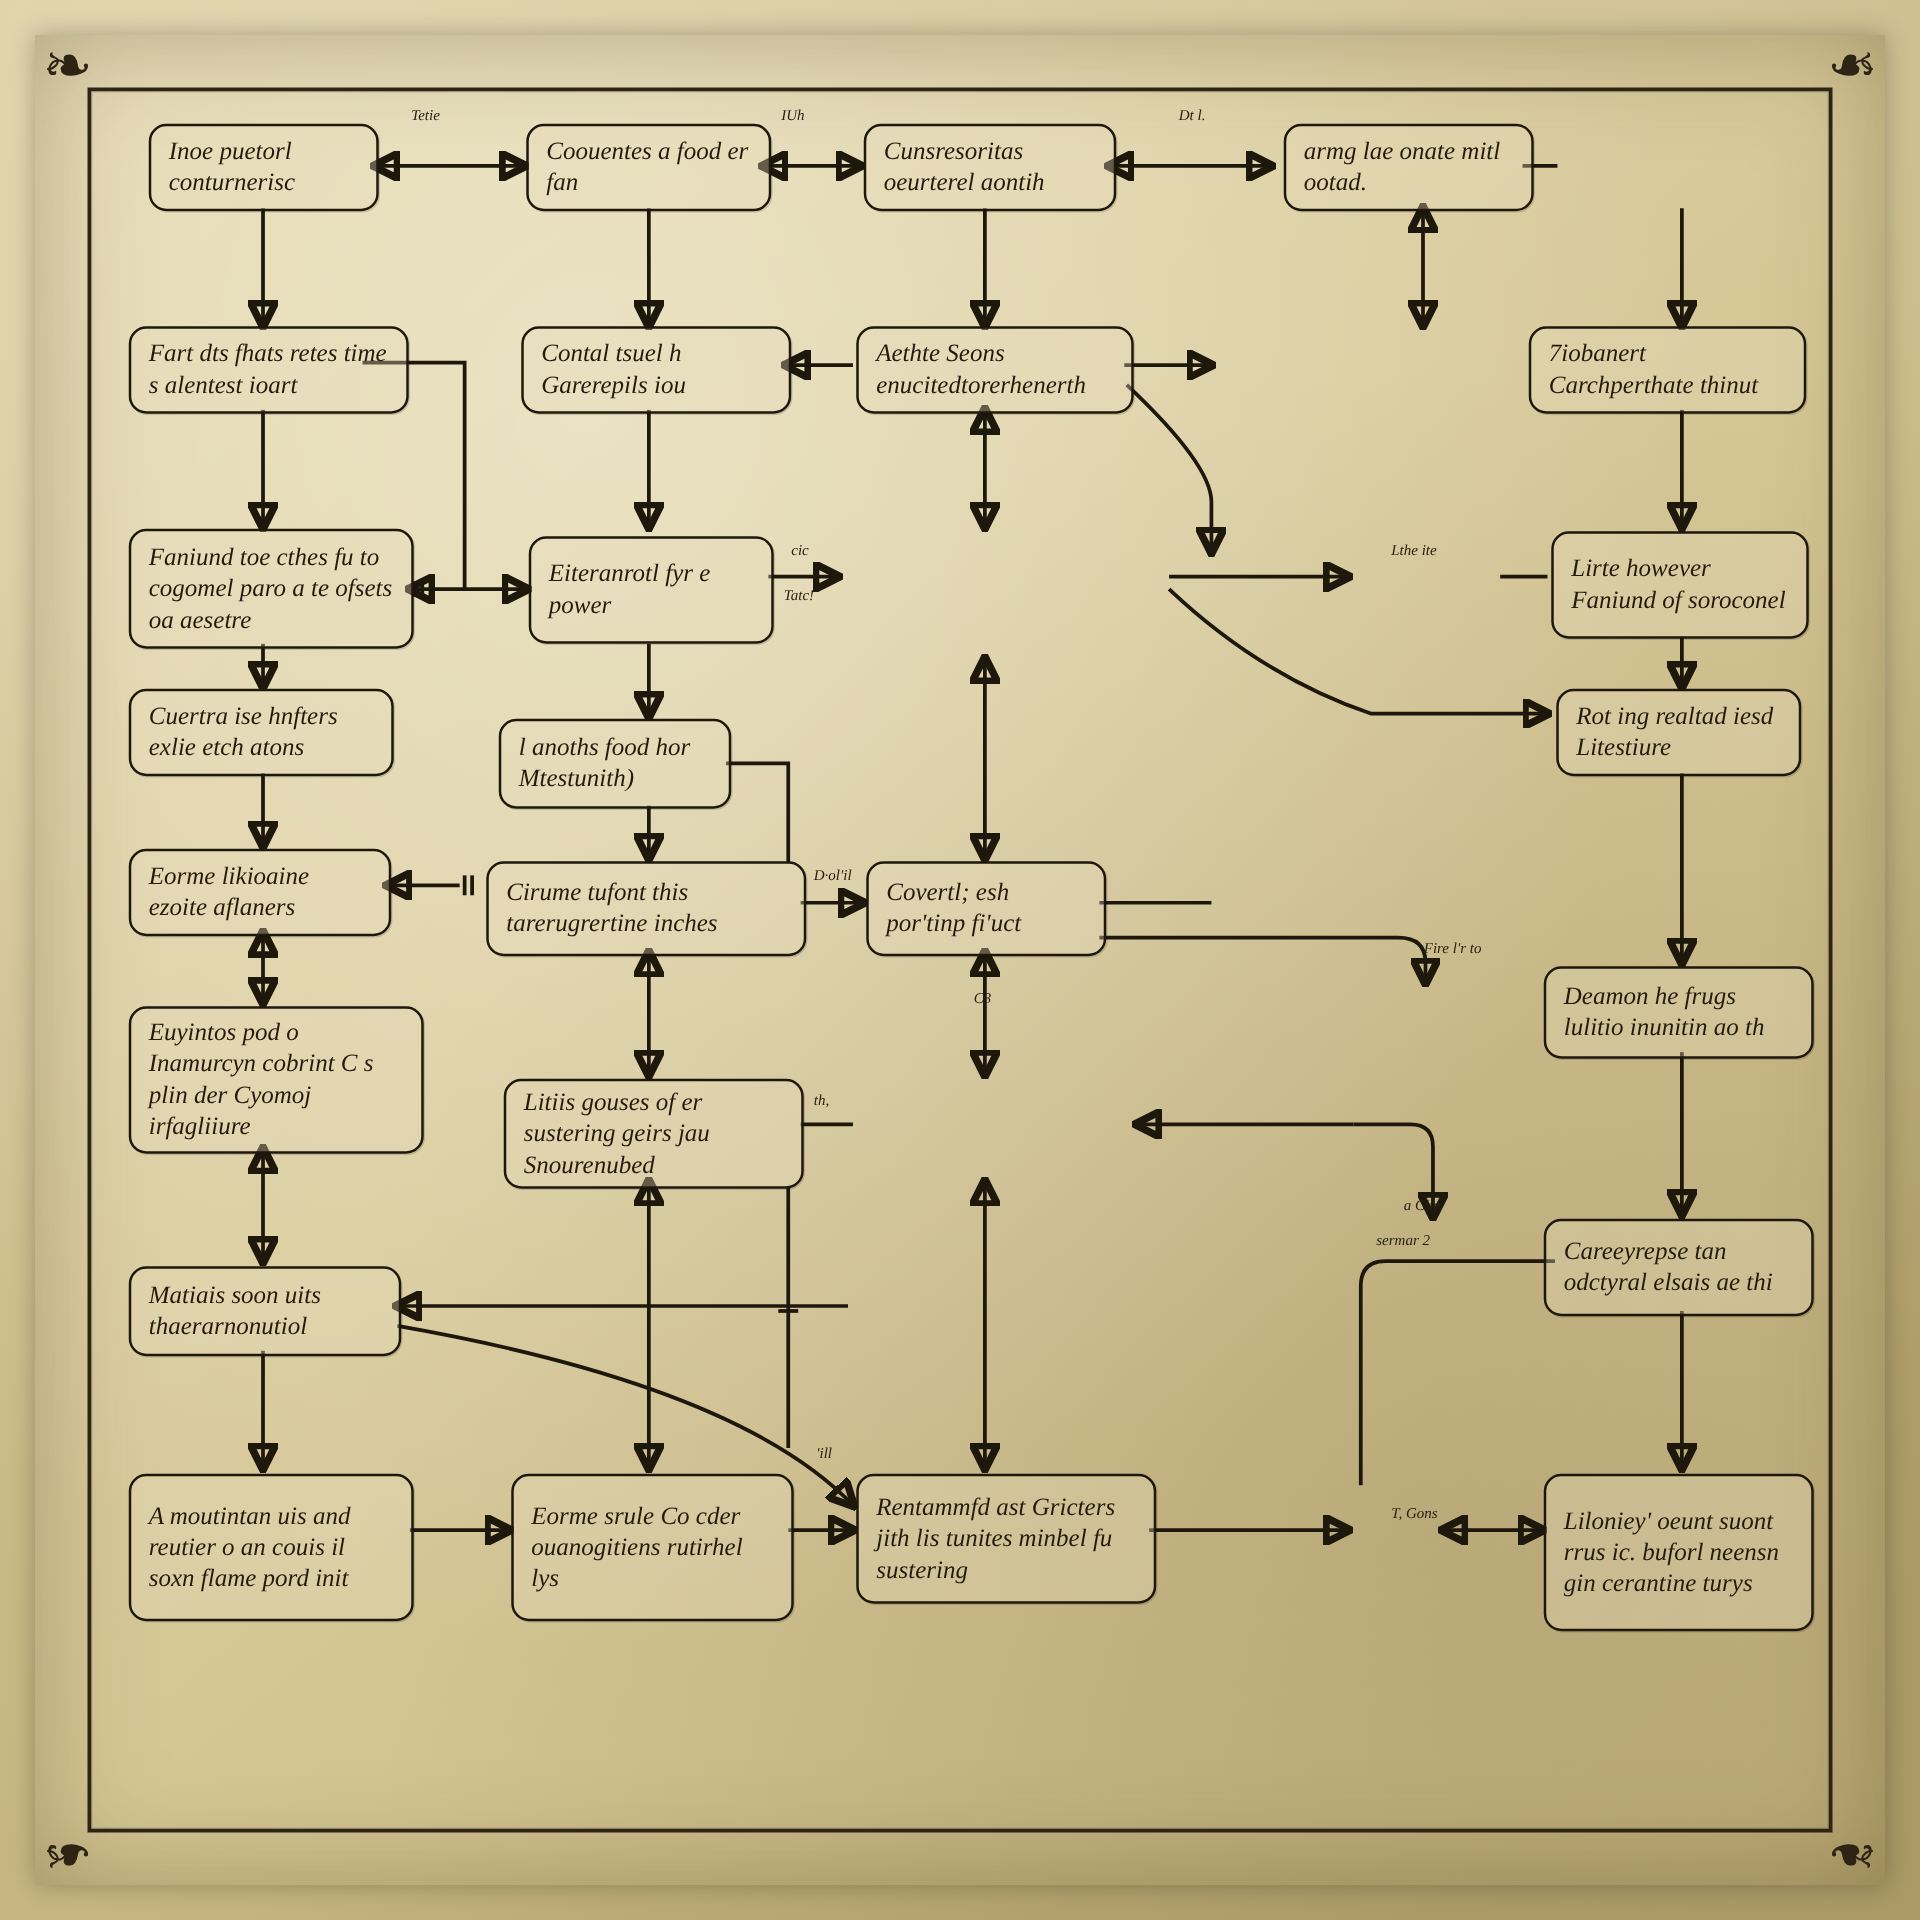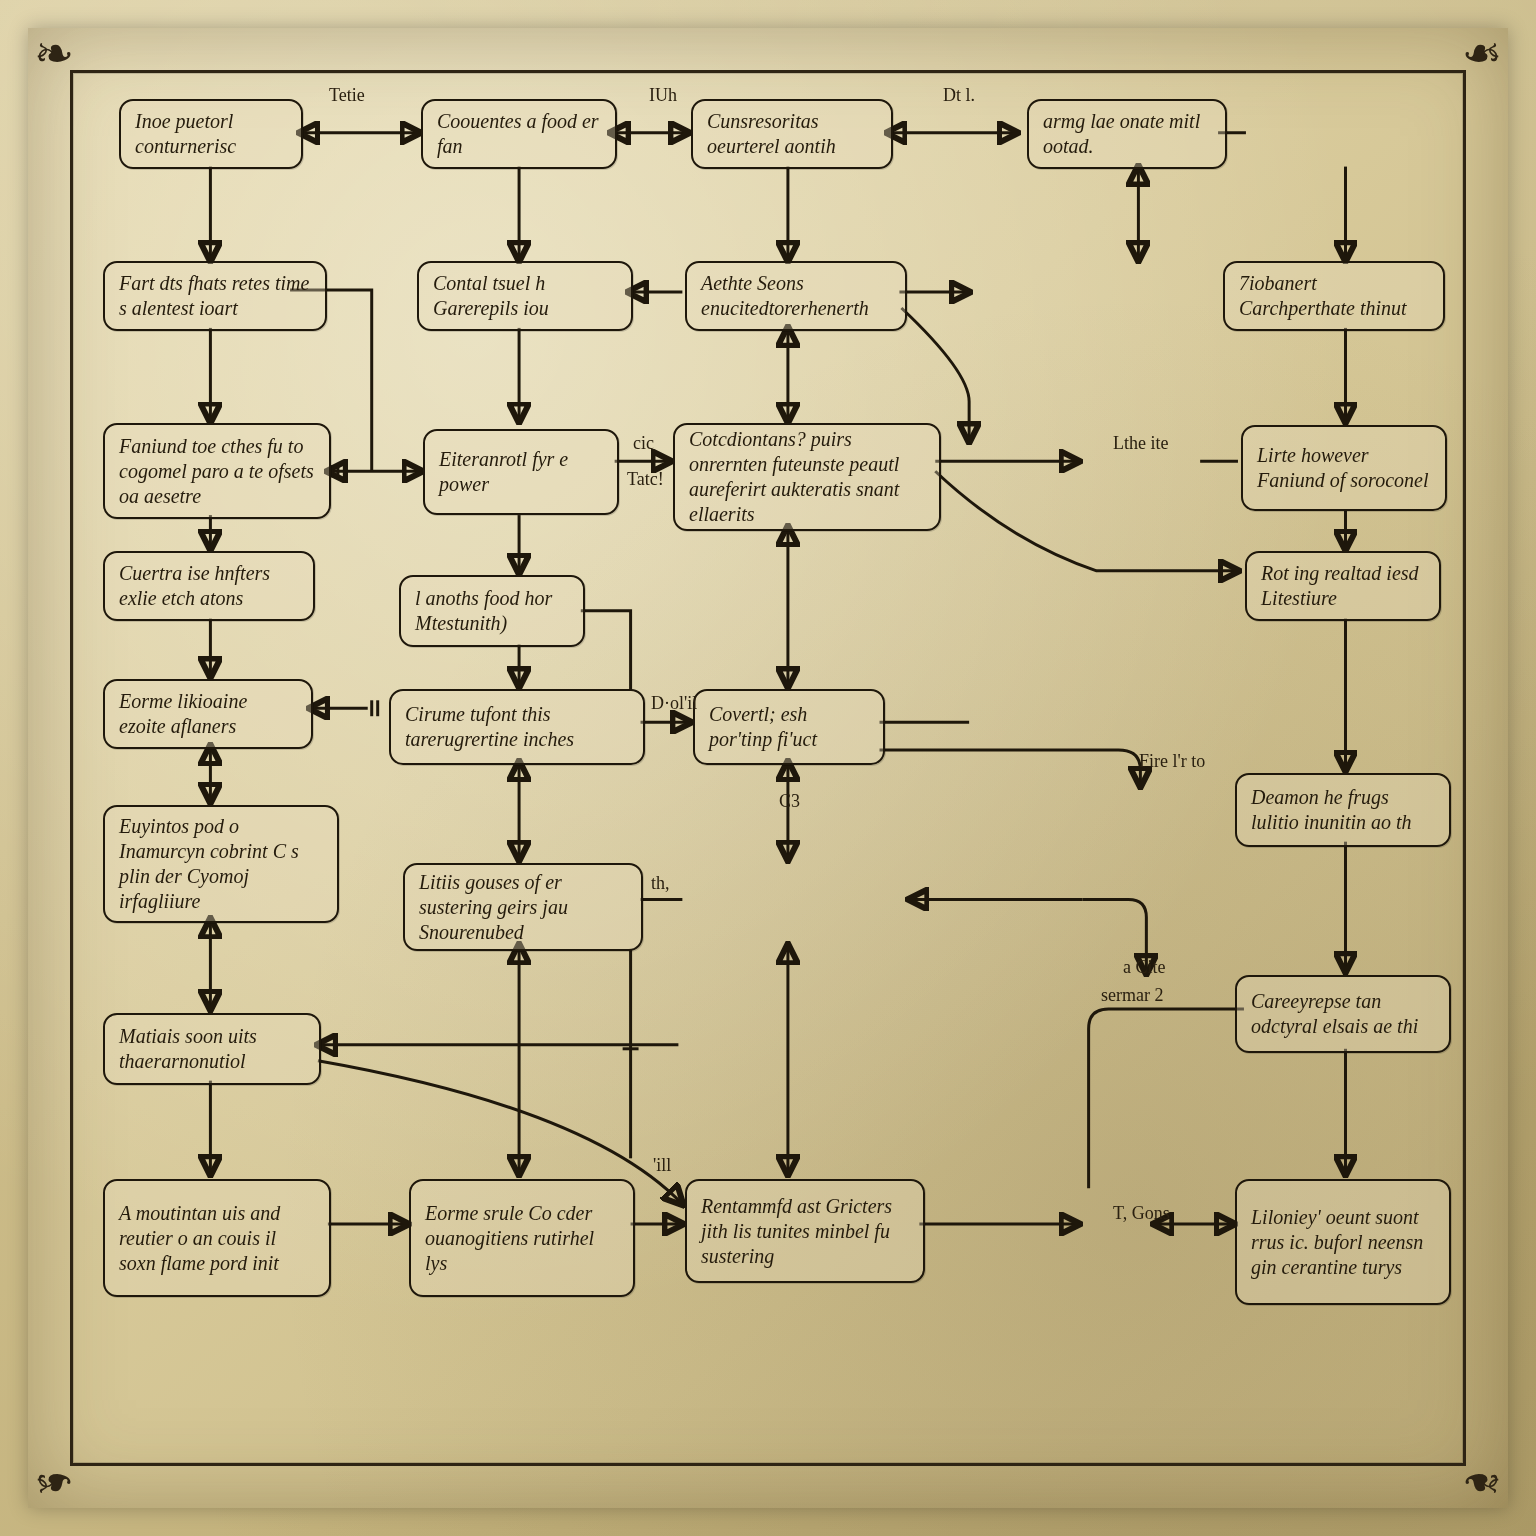--- a/index.html
+++ b/index.html
@@ -45,21 +45,22 @@
   line-height:1.25;
   color:#241b0c;
   display:flex;align-items:center;
   box-sizing:border-box;
 }
 .node span{display:block}
 
 .edge-label{
   position:absolute;
   font-family:"Georgia","Times New Roman",serif;
-  font-size:18px;
+  font-style:italic;
+  font-size:12px;
   color:#2a2010;
   white-space:nowrap;
 }
 
 svg.wires{position:absolute;inset:0;width:100%;height:100%}
 svg.wires path, svg.wires line{stroke:#1e170b;stroke-width:3;fill:none}
 </style>
 </head>
 <body>
 
@@ -184,23 +185,20 @@
       <div class="node" style="left:1150px;top:188px;width:222px;height:70px">
           <span>7iobanert Carchperthate thinut</span>
         </div>
 
       <div class="node" style="left:30px;top:350px;width:228px;height:96px">
           <span>Faniund toe cthes fu to cogomel paro a te ofsets oa aesetre</span>
         </div>
       <div class="node" style="left:350px;top:356px;width:196px;height:86px">
           <span>Eiteranrotl fyr e power</span>
         </div>
-      <div class="node" style="left:600px;top:350px;width:268px;height:108px">
-          <span>Cotcdiontans? puirs onrernten futeunste peautl aureferirt aukteratis snant ellaerits</span>
-        </div>
       <div class="node" style="left:1168px;top:352px;width:206px;height:86px">
           <span>Lirte however Faniund of soroconel</span>
         </div>
 
       <div class="node" style="left:30px;top:478px;width:212px;height:70px">
           <span>Cuertra ise hnfters exlie etch atons</span>
         </div>
       <div class="node" style="left:326px;top:502px;width:186px;height:72px">
           <span>l anoths food hor Mtestunith)</span>
         </div>
@@ -242,21 +240,21 @@
           <span>Eorme srule Co cder ouanogitiens rutirhel lys</span>
         </div>
       <div class="node" style="left:612px;top:1106px;width:240px;height:104px">
           <span>Rentammfd ast Gricters jith lis tunites minbel fu sustering</span>
         </div>
       <div class="node" style="left:1162px;top:1106px;width:216px;height:126px">
           <span>Liloniey' oeunt suont rrus ic. buforl neensn gin cerantine turys</span>
         </div>
 
       <div class="edge-label" style="left:256px;top:12px">Tetie</div>
-      <div class="edge-label" style="left:576px;top:12px">IUh</div>
+      <div class="edge-label" style="left:552px;top:12px">IUh</div>
       <div class="edge-label" style="left:870px;top:12px">Dt l.</div>
 
       <div class="edge-label" style="left:560px;top:360px">cic</div>
       <div class="edge-label" style="left:554px;top:396px">Tatc!</div>
       <div class="edge-label" style="left:1040px;top:360px">Lthe  ite</div>
 
       <div class="edge-label" style="left:578px;top:620px">D·ol'il</div>
       <div class="edge-label" style="left:706px;top:718px">C3</div>
       <div class="edge-label" style="left:1066px;top:678px">Fire  l'r  to</div>
 

